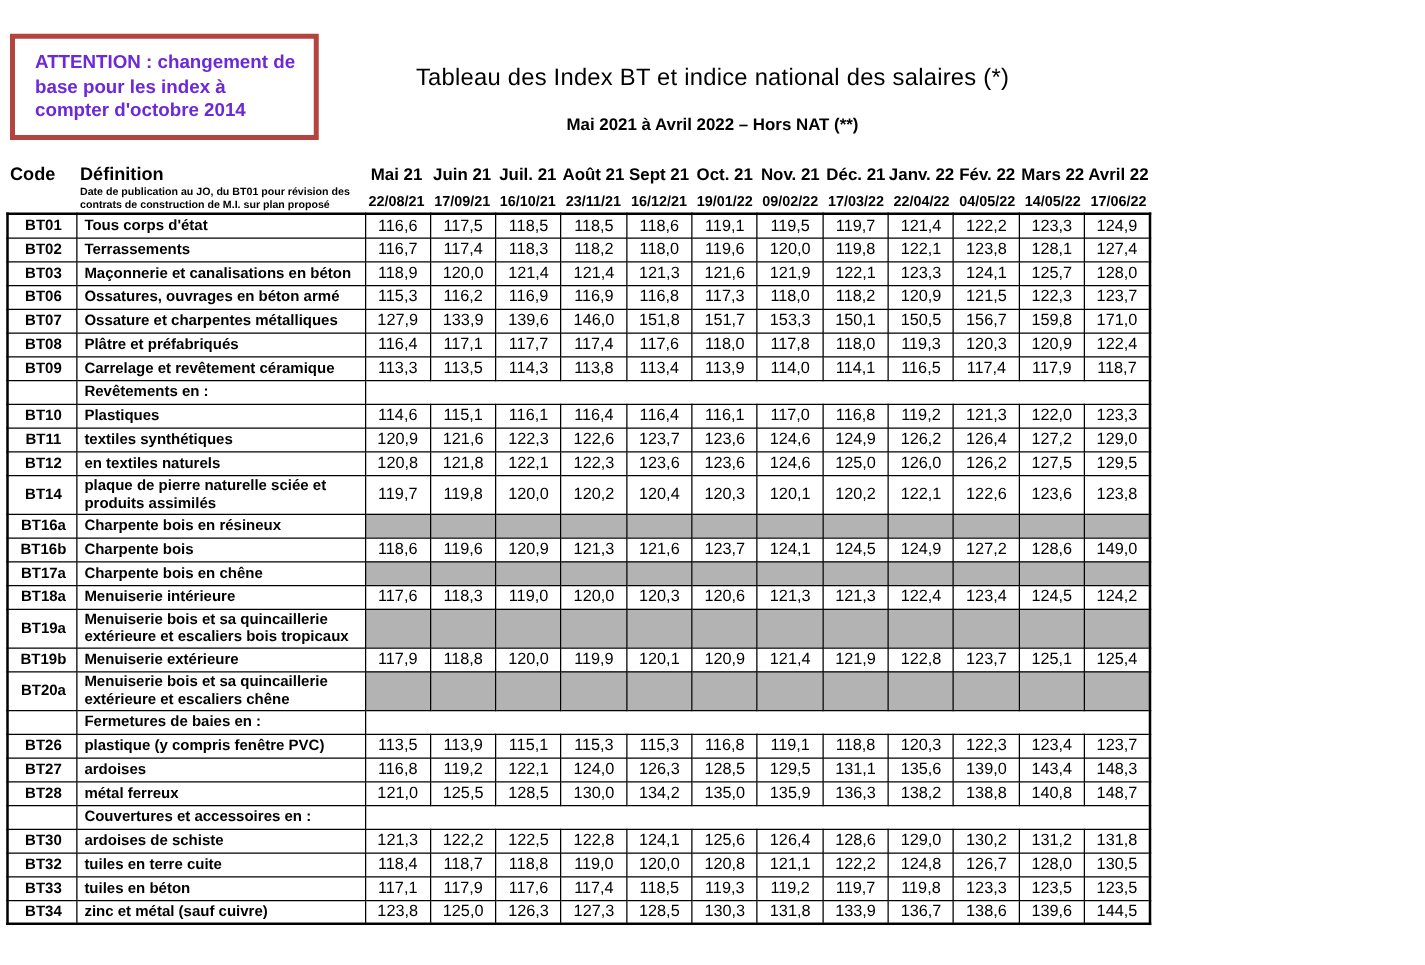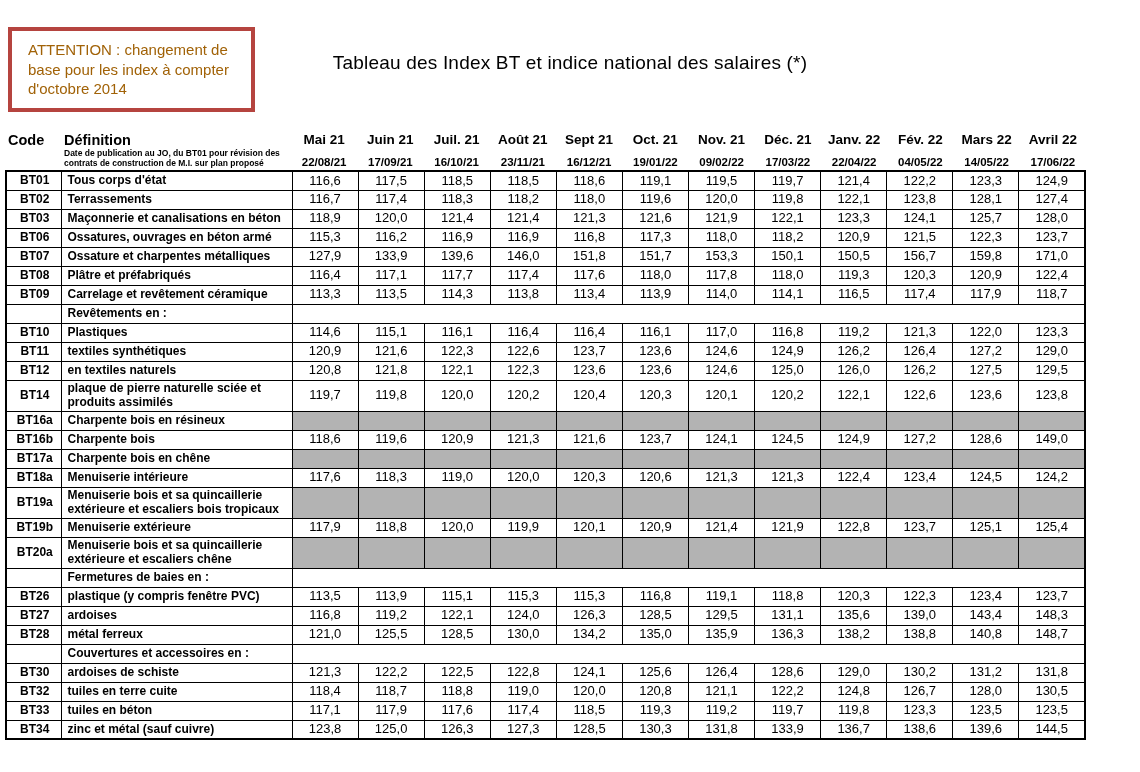--- a/index.html
+++ b/index.html
@@ -16,23 +16,23 @@
 
   
   .attention-box {
     position: absolute;
     left: 8px;
     top: 27px;
     width: 247px;
     min-height: 84px;
     border: 4px solid #b5443f;
     padding: 9px 8px 9px 16px;
-    color: #a16207;
+    color: #6d28d9;
     font-size: 15px;
-    font-weight: normal;
+    font-weight: bold;
     line-height: 1.3;
   }
 
   
   .main-title {
     position: absolute;
     top: 52px; left: 0; right: 0;
     text-align: center;
     font-size: 19px;
     font-weight: normal;
@@ -44,21 +44,21 @@
     text-align: center;
     font-size: 13.5px;
     font-weight: bold;
   }
 
   
   .tablewrap {
     position: absolute;
     left: 5px;
     top: 124px;
-    width: 1081px;
+    width: 916px;
   }
   table { width: 100%; table-layout: fixed; border-collapse: collapse; }
   col.c-code { width: 55px; }
   col.c-def  { width: 231px; }
 
   
   .header-table th { border: none; font-weight: bold; white-space: nowrap; overflow: visible; }
   .header-table .h-code { text-align: left; font-size: 14.5px; padding-left: 3px; vertical-align: bottom; }
   .header-table .h-def  { text-align: left; font-size: 14.5px; padding-left: 4px; vertical-align: bottom; }
   .header-table .h-month { text-align: center; font-size: 13.5px; vertical-align: bottom; padding-bottom: 1px; }
@@ -95,20 +95,21 @@
 </head>
 <body>
 
 <div class="page">
 
   <div class="attention-box">
     <span>ATTENTION : changement de base pour les index à compter d'octobre 2014</span>
   </div>
 
   <div class="main-title">Tableau des Index BT et indice national des salaires (*)</div>
+  <div class="sub-title">Mai 2021 à Avril 2022 – Hors NAT (**)</div>
 
   <div class="tablewrap">
 
     <table class="header-table">
       <colgroup>
         <col class="c-code">
           <col class="c-def">
         <col>
           <col>
           <col>

